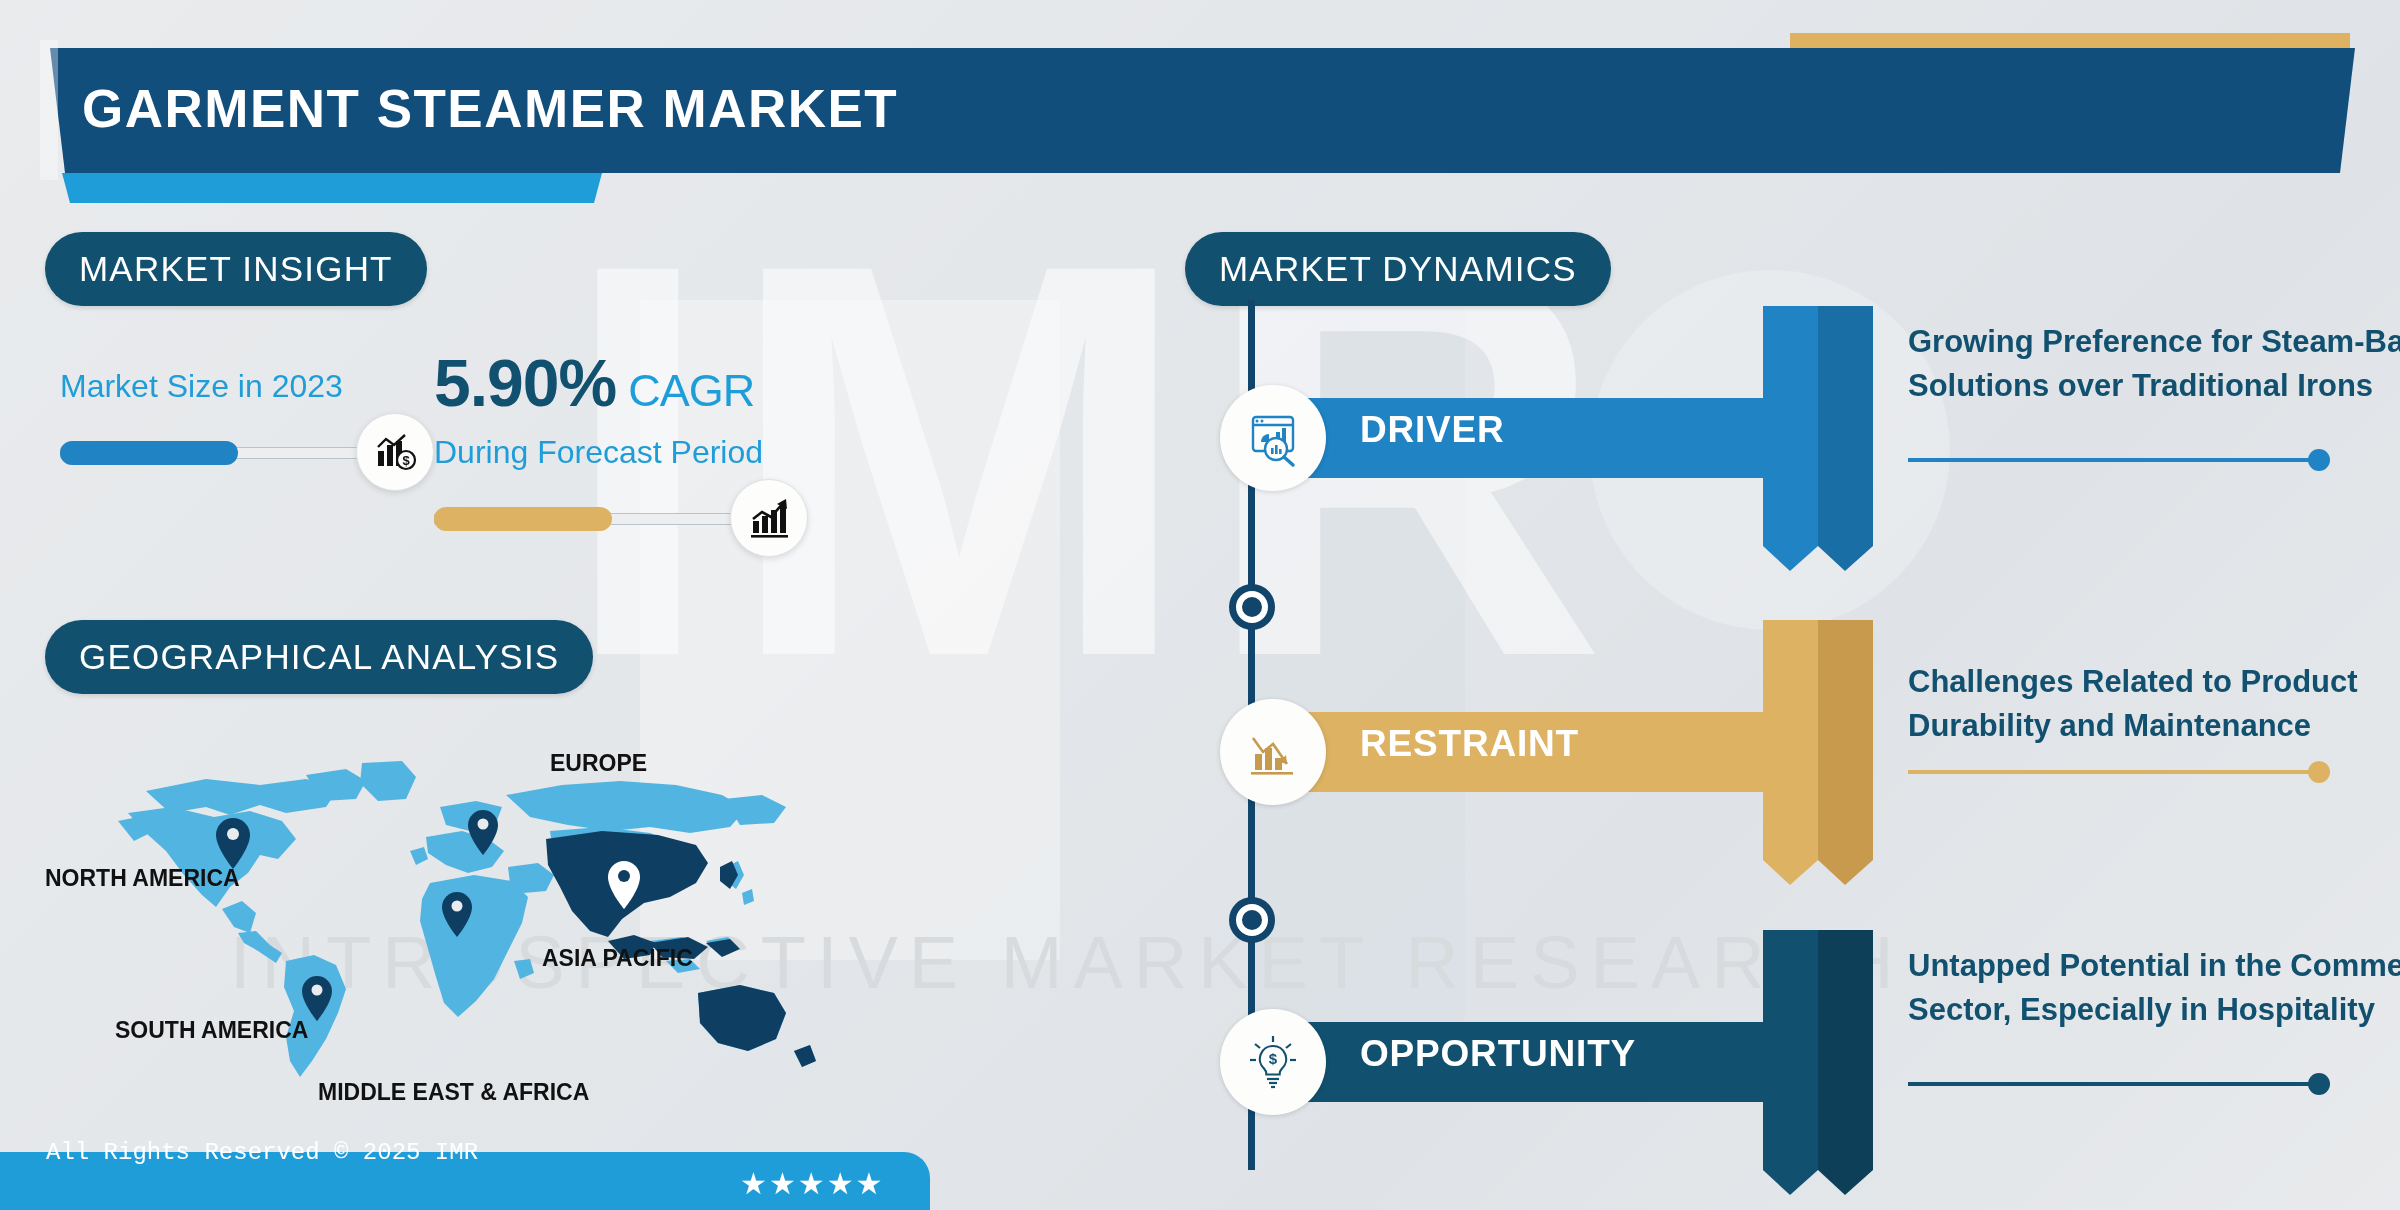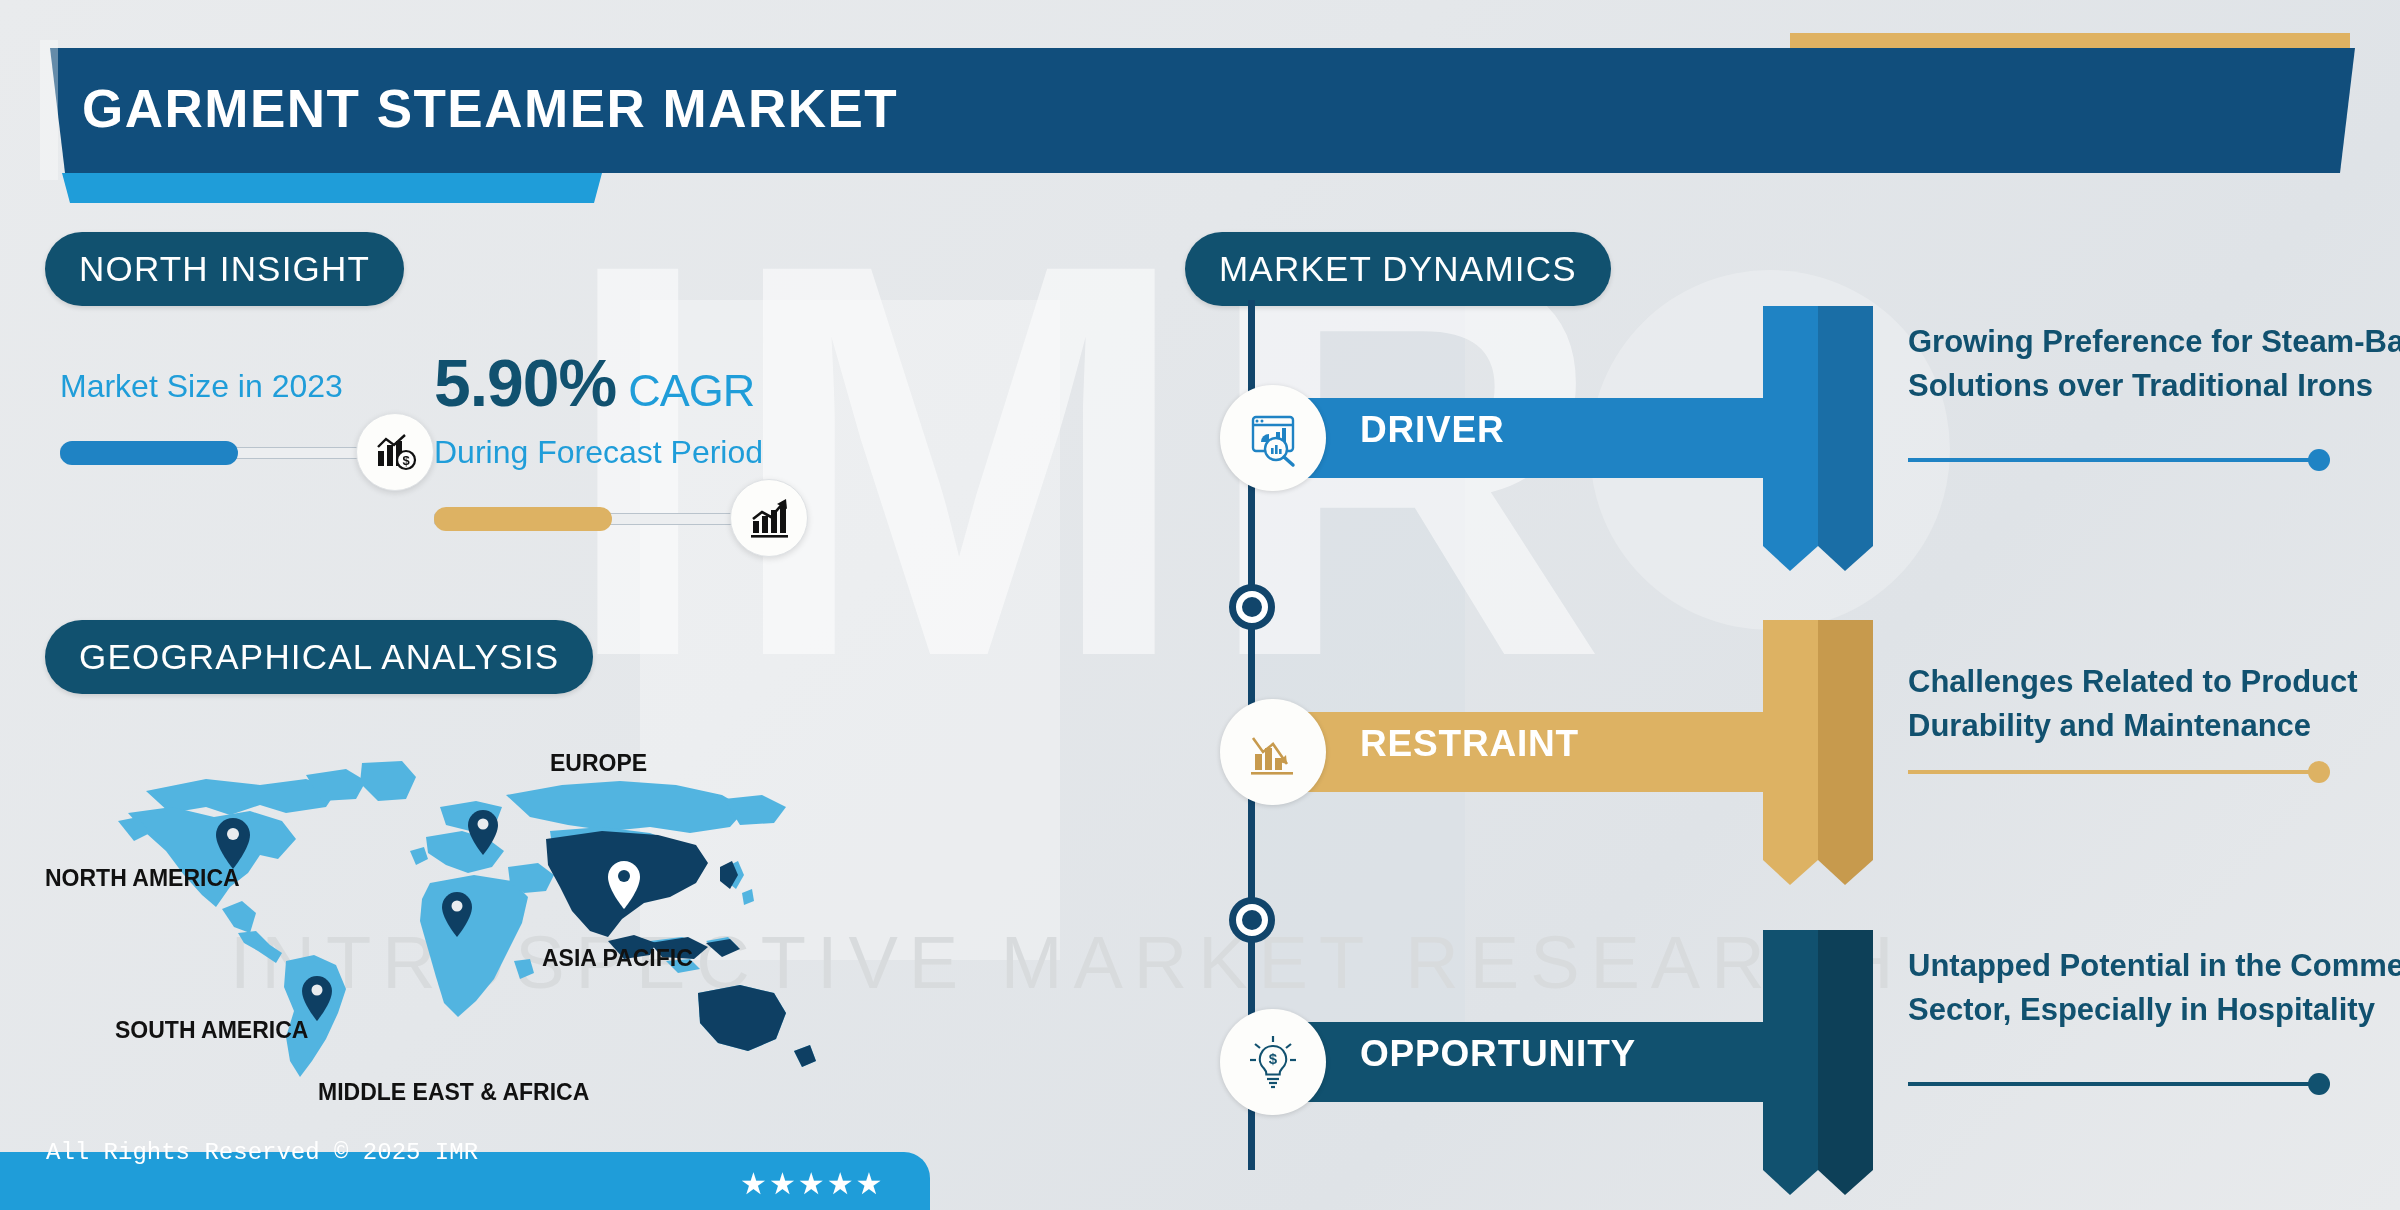--- a/index.html
+++ b/index.html
@@ -184,21 +184,21 @@
   <div class="wm-soft3"></div>
   <div class="wm-imr">IMR</div>
   <div class="wm-line">INTROSPECTIVE MARKET RESEARCH</div>
 
   <div class="title-gold"></div>
   <div class="title-band"></div>
   <div class="title-edge"></div>
   <div class="title-band-light"></div>
   <div class="title-text">GARMENT STEAMER MARKET</div>
 
-  <div class="pill" id="pill-insight">NORTH INSIGHT</div>
+  <div class="pill" id="pill-insight">MARKET INSIGHT</div>
   <div class="pill" id="pill-geo">GEOGRAPHICAL ANALYSIS</div>
   <div class="pill" id="pill-dyn">MARKET DYNAMICS</div>
 
   <div class="kpi" id="kpi-size">
     <div class="sub">Market Size in 2023</div>
     <div class="bar-wrap">
       <div class="bar-track"></div>
       <div class="bar-fill" id="fill0" style="width: 178.2px; background: rgb(31, 131, 196);"></div>
       <div class="bar-badge" id="badge0" style="left: 296px;">
         <svg width="46" height="46" viewBox="0 0 46 46" aria-hidden="true">

